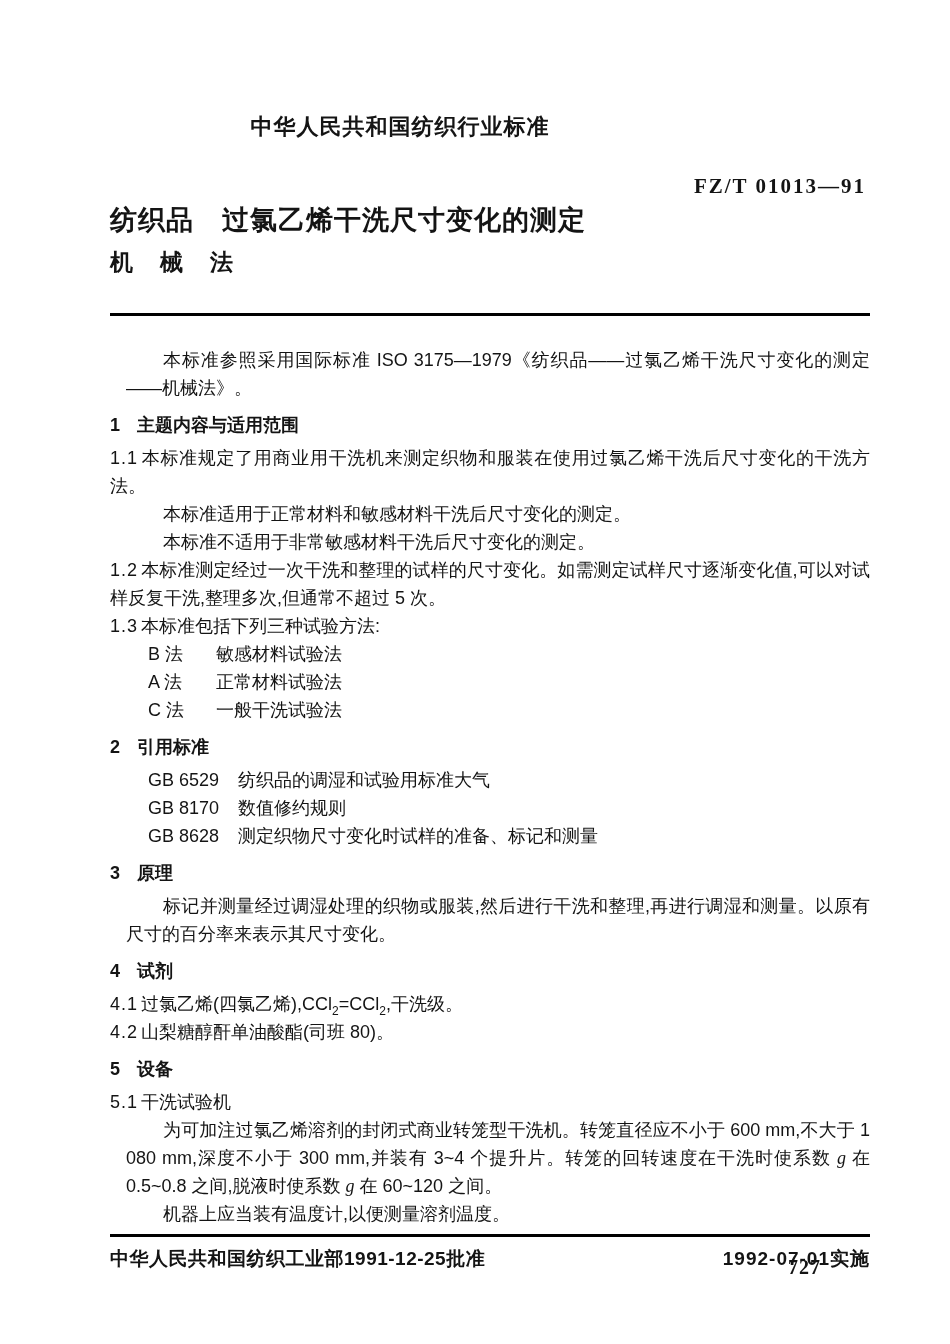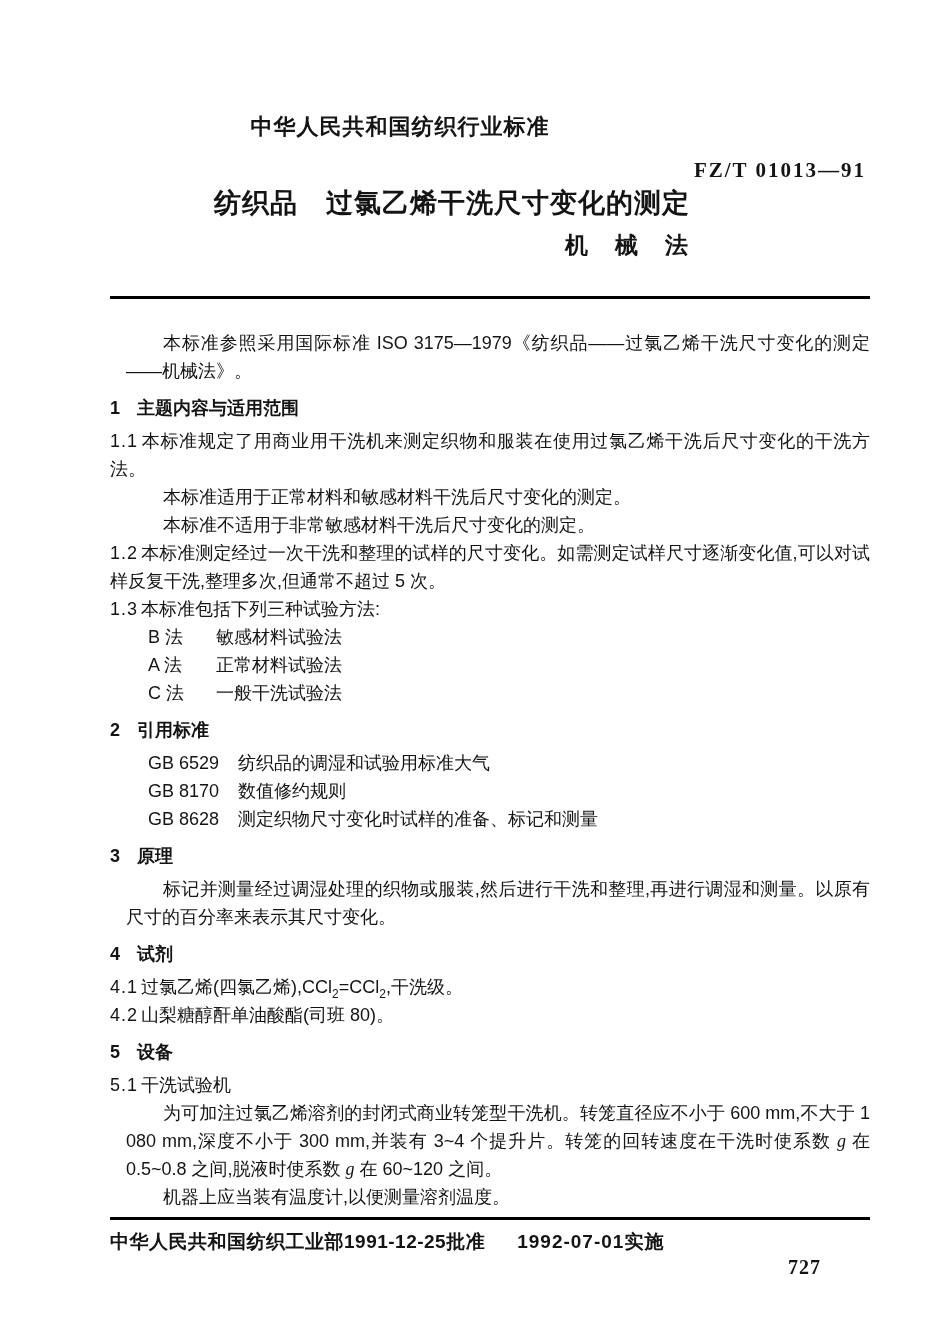--- a/index.html
+++ b/index.html
@@ -20,26 +20,26 @@
   
   .header { position: relative; }
   .org-line {
     width: 580px;
     text-align: center;
     font-size: 22px;
     font-weight: bold;
     letter-spacing: 1px;
     line-height: 30px;
   }
-  .title-block { width: 580px; text-align: right; margin-top: 44px; }
+  .title-block { width: 580px; text-align: left; margin-top: 61px; }
   .title-line1 { font-size: 27px; font-weight: bold; line-height: 34px; letter-spacing: 1px; }
   .title-line2 { font-size: 23px; font-weight: bold; line-height: 34px; margin-top: 8px; letter-spacing: 2px; }
   .std-no {
     position: absolute;
-    top: 46px; right: 4px;
+    top: 62px; right: 4px;
     font-size: 21px;
     font-weight: bold;
     font-family: "Liberation Serif", "DejaVu Serif", serif;
     letter-spacing: 2px;
     white-space: nowrap;
   }
   
   .rule { height: 3px; background: #000; width: 760px; }
   .rule-top { margin-top: 34px; }
   .rule-bottom { margin-top: 6px; }
@@ -58,20 +58,21 @@
   .block.indent .txt { display: block; text-indent: 37px; margin-left: 16px; }
   .block.method, .block.ref { padding-left: 38px; }
   .block.method .num { display: inline-block; min-width: 68px; }
   .block.ref .num { display: inline-block; min-width: 90px; }
   .txt sub { font-size: 12px; line-height: 0; }
   .txt i { font-style: italic; font-family: "Liberation Serif", "DejaVu Serif", serif; }
   
   .footer-row {
     width: 760px;
     display: flex;
+    justify-content: space-between;
     align-items: baseline;
     margin-top: 9px;
     font-size: 19px;
     font-weight: bold;
     gap: 32px;
   }
   .footer-left { letter-spacing: 0.5px; }
   .footer-right { letter-spacing: 1px; }
   .page-number {
     position: absolute;

